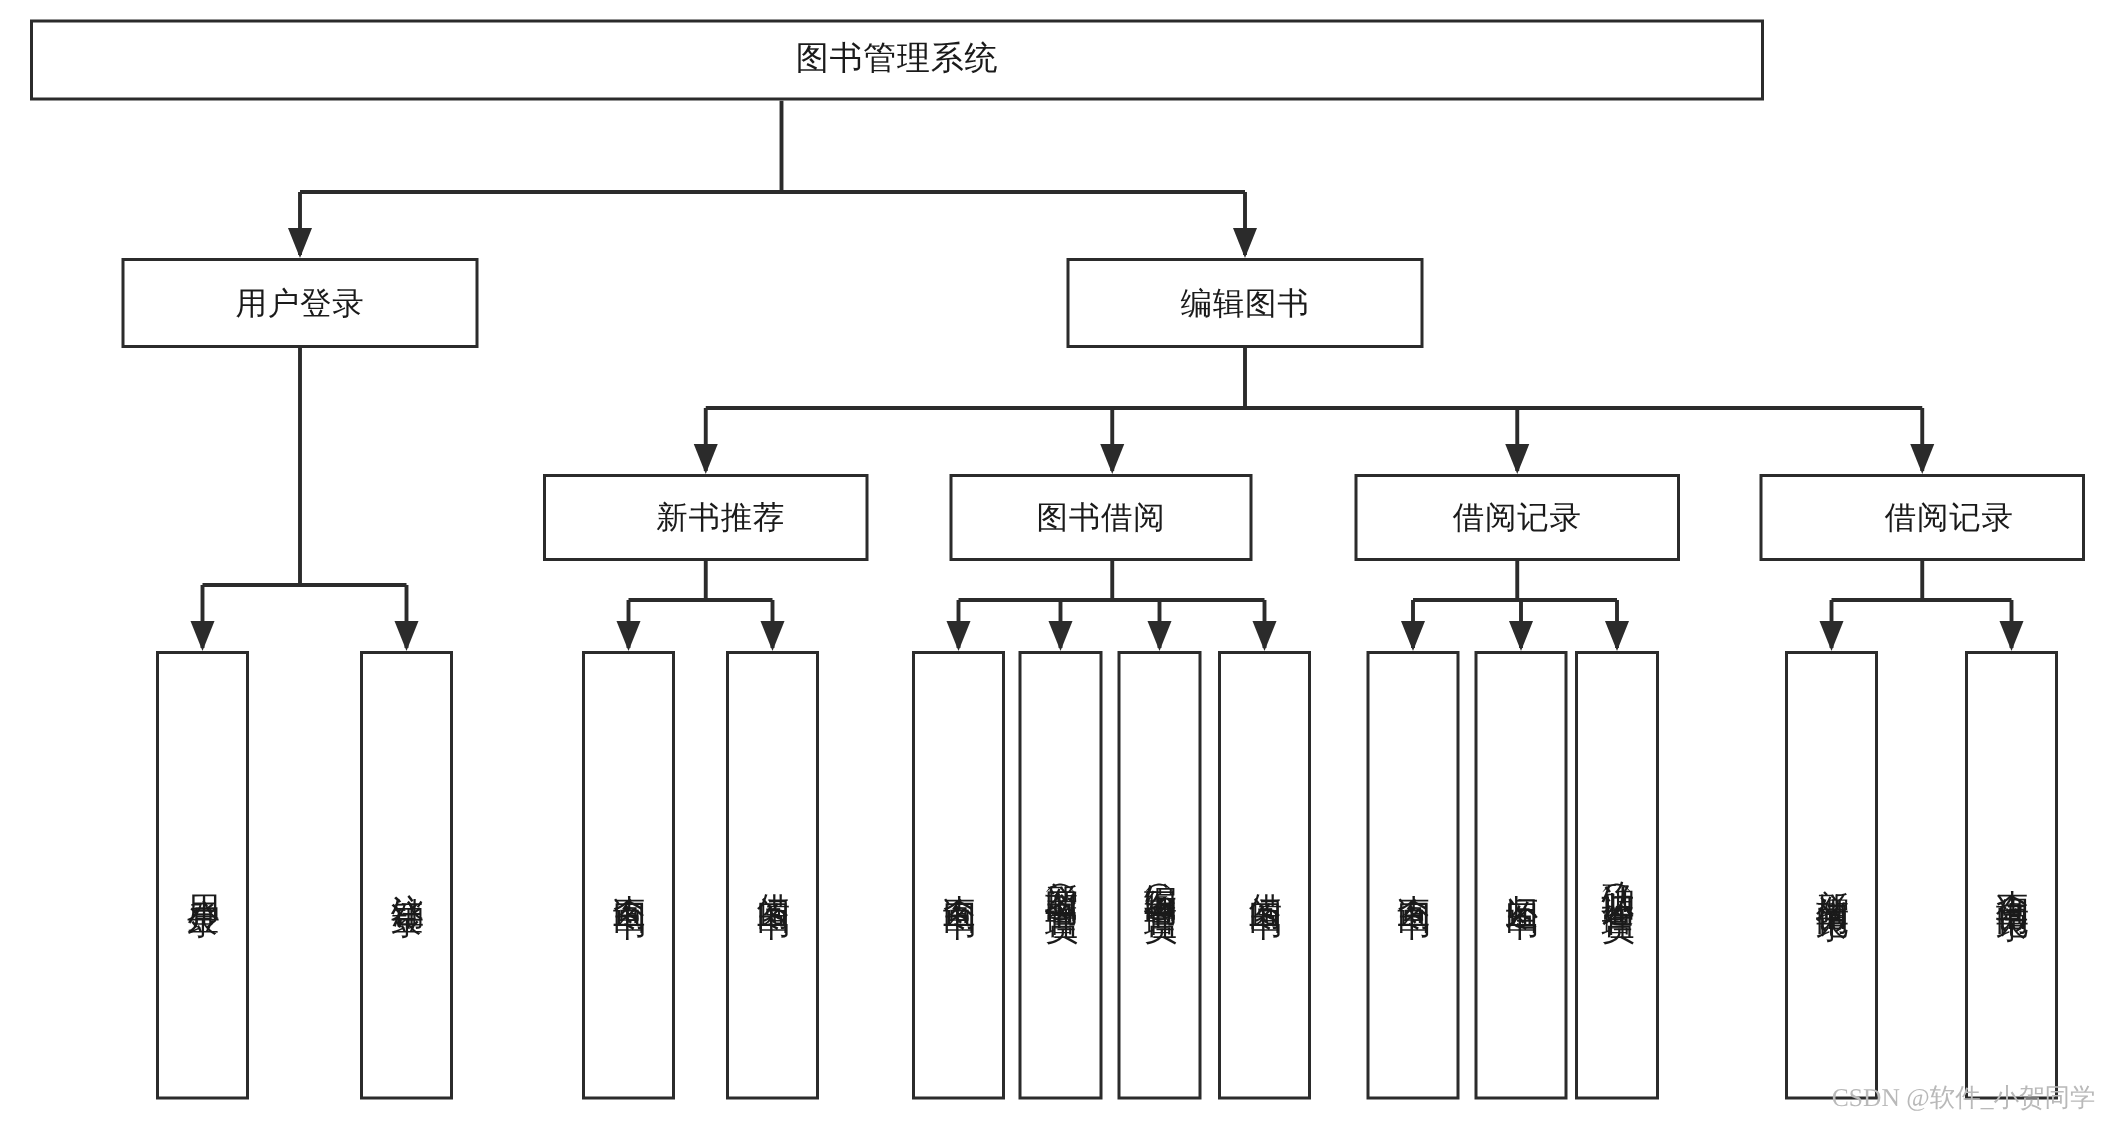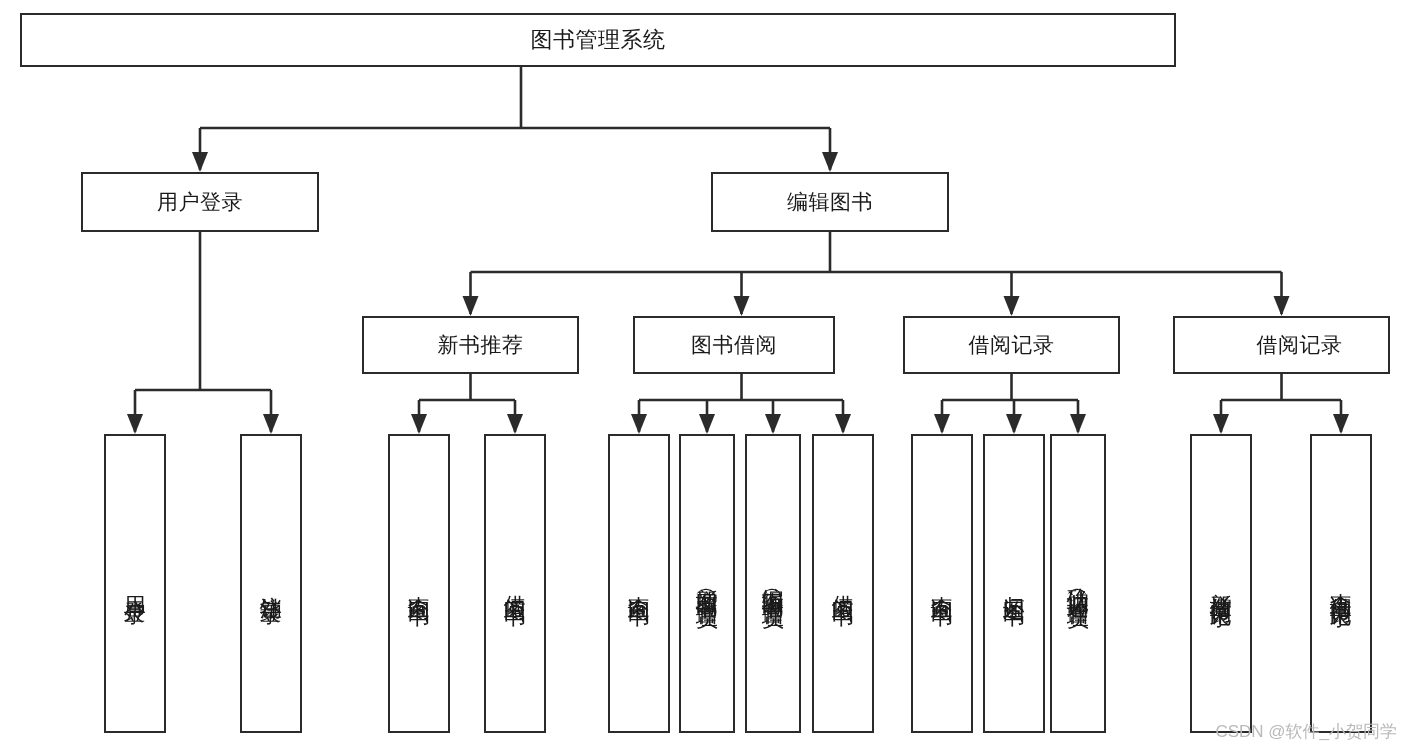--- a/index.html
+++ b/index.html
@@ -76,21 +76,21 @@
   }
   
   #watermark {
     position: absolute;
     right: 8px;
     bottom: 4px;
     font-size: 17px;
     color: #b9b9b9;
     z-index: 5;
     white-space: nowrap;
-    font-family: Liberation Sans, sans-serif;
+    font-family: Liberation Serif, serif;
     margin-top: 40px;
   }
 </style>
 </head>
 <body>
 
 <div id="canvas">
 
   <svg id="wires" viewBox="0 0 1405 747" preserveAspectRatio="none">
       <line x1="521" y1="67" x2="521" y2="128"></line>

